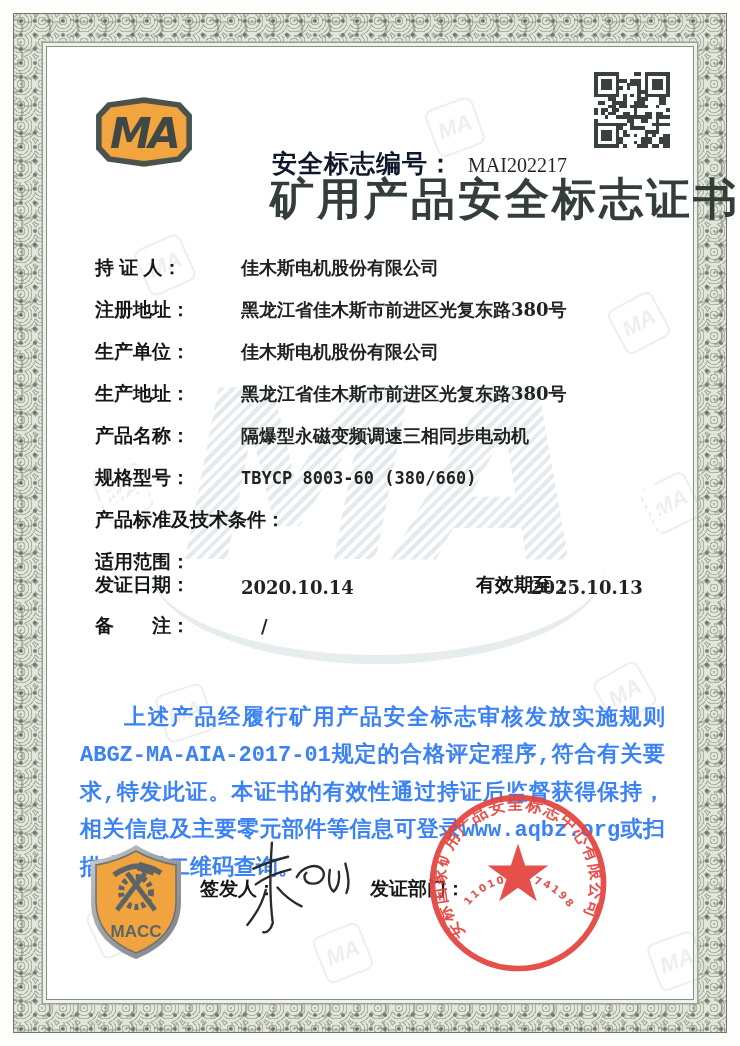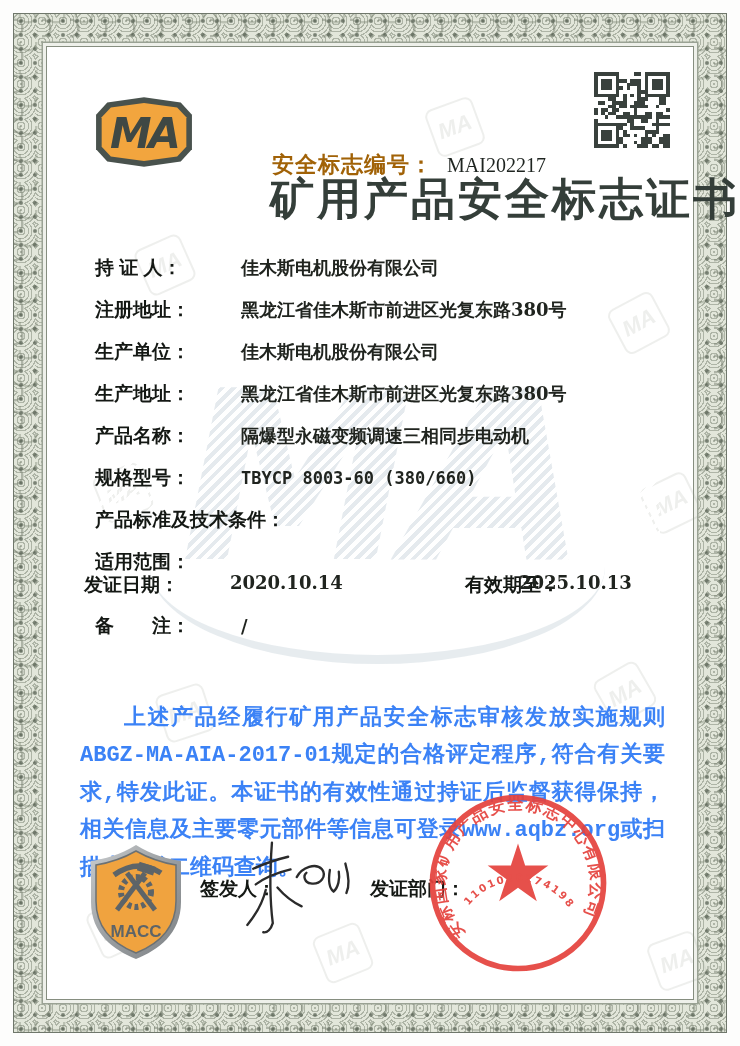--- a/index.html
+++ b/index.html
@@ -24,39 +24,39 @@
     font-family:"DejaVu Sans",sans-serif;font-weight:900;font-style:italic;
     font-size:235px;line-height:1;letter-spacing:-8px;color:rgba(168,186,199,.30);z-index:1;}
   .wm-stripes{position:absolute;left:100px;top:360px;width:560px;height:250px;
     background:repeating-linear-gradient(135deg, transparent 0 4px, #ffffff 4px 8px);z-index:1;}
   .wm-arc{position:absolute;left:150px;top:470px;width:455px;height:185px;
     border:0;border-bottom:9px solid rgba(168,186,199,.28);border-radius:50%;z-index:1;}
   .content{position:absolute;inset:0;z-index:2;}
   
   .ma-badge{position:absolute;left:93px;top:95px;width:102px;height:74px;}
   .certno{position:absolute;left:272px;top:110px;display:flex;align-items:baseline;gap:14px;}
-  .certno .lbl{font-size:22px;font-weight:700;letter-spacing:1px;color:#a16207;margin-top:9px;}
+  .certno .lbl{font-size:25px;font-weight:700;letter-spacing:1px;color:#0f172a;margin-top:9px;}
   .certno .val{font-family:"Liberation Serif","DejaVu Serif",serif;font-size:20px;color:#1e2420;margin-top:44px;}
   .qr{position:absolute;left:594px;top:72px;width:76px;height:76px;}
   .title{position:absolute;left:0;top:170px;width:100%;text-align:right;
     font-family:"DejaVu Serif","Liberation Serif",serif;font-weight:700;
     font-size:44px;letter-spacing:3px;color:#343e39;}
   
   .rows{position:absolute;left:95px;top:247px;width:560px;list-style:none;margin:0;padding:0;}
   .rows li{height:42px;display:flex;align-items:center;}
   .flabel{font-size:19px;font-weight:700;color:#141814;white-space:nowrap;min-width:110px;}
   .fvalue{font-family:"DejaVu Serif","Liberation Serif",serif;font-weight:600;
     font-size:18px;color:#20241f;white-space:nowrap;margin-left:36px;}
   .fvalue.mono{font-family:"DejaVu Sans Mono","Liberation Mono",monospace;font-weight:700;font-size:17px;}
   .fvalue.times{font-family:"Liberation Serif","DejaVu Serif",serif;font-weight:600;font-size:17.5px;}
   li.longlabel .flabel{min-width:0;margin-right:10px;}
-  .daterow{position:absolute;left:84px;top:572px;width:560px;display:flex;align-items:flex-start;}
+  .daterow{position:absolute;left:95px;top:572px;width:560px;display:flex;align-items:flex-end;}
   .daterow .fvalue{min-width:150px;}
   .daterow .flabel.second{margin-left:85px;min-width:0;margin-right:18px;}
-  .remarkrow{position:absolute;left:95px;top:613px;display:flex;align-items:center;}
+  .remarkrow{position:absolute;left:95px;top:613px;display:flex;align-items:center;gap:20px;}
   
   .statement{position:absolute;left:80px;top:700px;width:585px;
     font-family:Liberation Mono, monospace;font-weight:600;
     font-size:22px;line-height:1.7;text-align:justify;text-indent:2em;color:#3b82f6;}
   
   .shield{position:absolute;left:86px;top:842px;width:100px;height:120px;}
   .signer{position:absolute;left:200px;top:876px;font-size:19px;font-weight:700;color:#141814;}
   .signature{position:absolute;left:236px;top:830px;width:118px;height:108px;transform:rotate(-2deg);}
   .dept{position:absolute;left:370px;top:876px;font-size:19px;font-weight:700;color:#141814;}
   .stamp{position:absolute;left:424px;top:789px;width:188px;height:188px;opacity:.93;}

